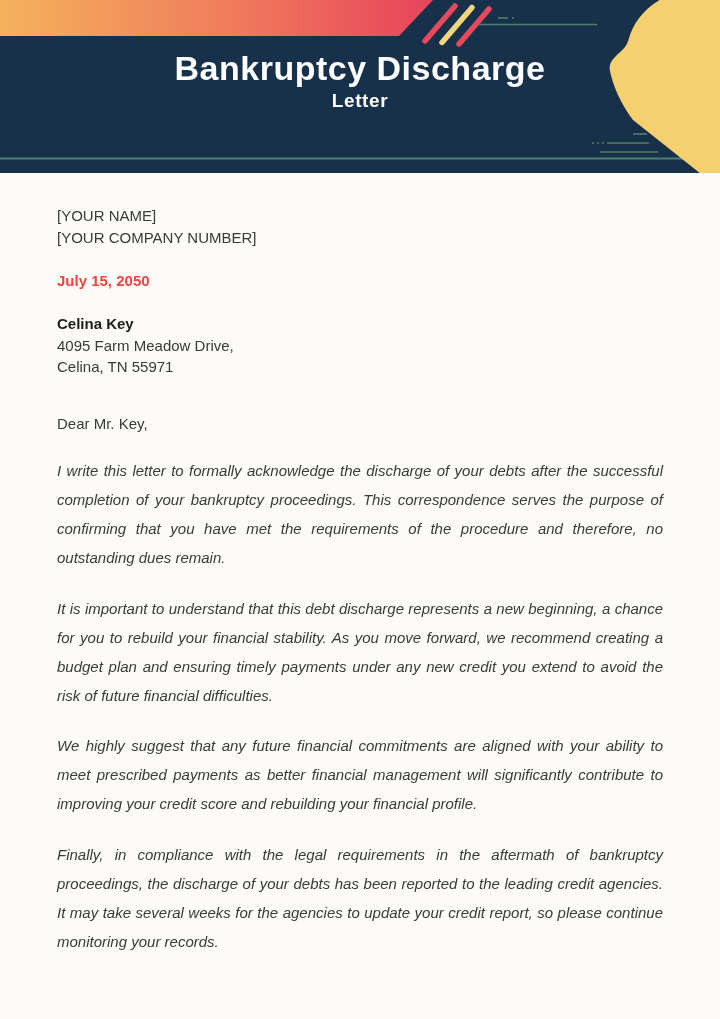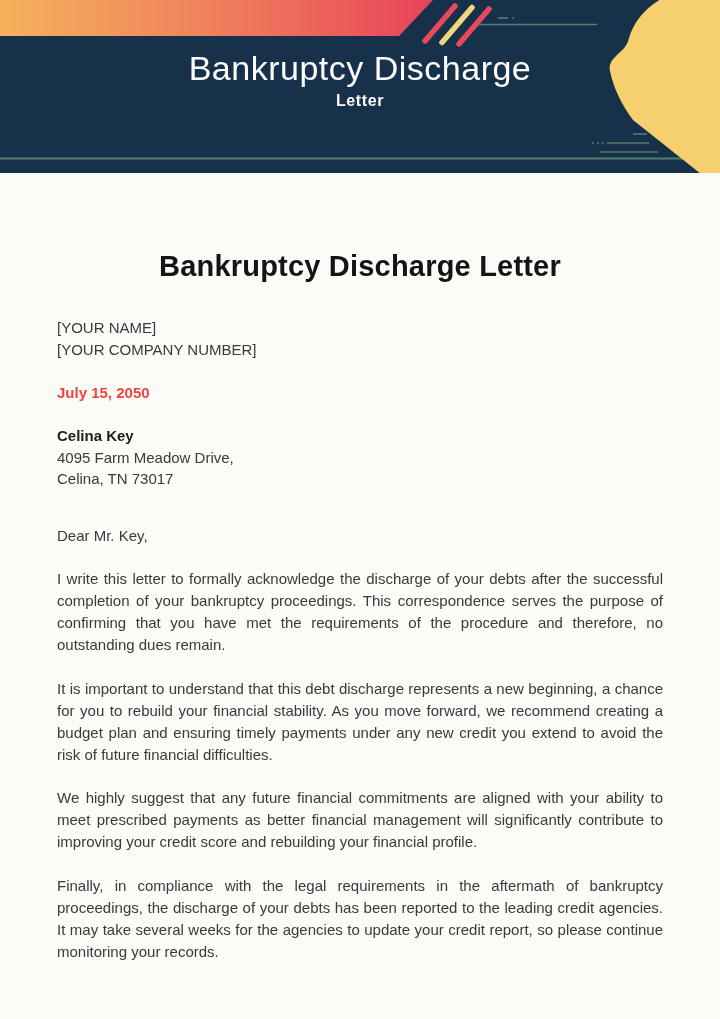--- a/index.html
+++ b/index.html
@@ -23,26 +23,26 @@
   .header-titles {
     position: absolute;
     left: 0; top: 50px;
     width: 100%;
     text-align: center;
     color: #fdfdfd;
     z-index: 2;
   }
   .header-title {
     font-size: 34px;
-    font-weight: 400;
+    font-weight: 700;
     letter-spacing: 0.5px;
     line-height: 36px;
   }
   .header-subtitle {
-    font-size: 16px;
+    font-size: 19px;
     font-weight: 700;
     letter-spacing: 0.6px;
     line-height: 24px;
     margin-top: 3px;
   }
 
   
   .content {
     position: relative;
     padding: 0 57px;
@@ -64,22 +64,23 @@
     margin-top: 21.6px;
     line-height: 21.6px;
     font-weight: 700;
     color: #ef4444;
   }
   .recipient-block { margin-top: 21.6px; line-height: 21.6px; }
   .recipient-name { font-weight: 700; color: #1c1c1c; }
   .salutation { margin-top: 35px; line-height: 21.6px; }
   .para {
     margin: 21.6px 0 0 0;
-    line-height: 22px;
+    line-height: 29px;
     text-align: justify;
+    font-style: italic;
   }
 </style>
 </head>
 <body>
 
 <div class="page">
 
   <div class="header">
     <svg width="720" height="173" viewBox="0 0 720 173">
       <defs>
@@ -121,33 +122,32 @@
     </svg>
 
     <div class="header-titles">
       <div class="header-title">Bankruptcy Discharge</div>
       <div class="header-subtitle">Letter</div>
     </div>
   </div>
 
   <div class="content">
 
-    <h1 class="doc-heading">Bankruptcy Discharge Letter</h1>
 
     <div class="address-block">
       <div class="address-line">[YOUR NAME]</div>
       <div class="address-line">[YOUR COMPANY NUMBER]</div>
     </div>
 
     <div class="date-line">July 15, 2050</div>
 
     <div class="recipient-block">
       <div class="recipient-name">Celina Key</div>
       <div>4095 Farm Meadow Drive,</div>
-      <div>Celina, TN 73017</div>
+      <div>Celina, TN 55971</div>
     </div>
 
     <div class="salutation">Dear Mr. Key,</div>
 
     <p class="para">I write this letter to formally acknowledge the discharge of your debts after the successful completion of your bankruptcy proceedings. This correspondence serves the purpose of confirming that you have met the requirements of the procedure and therefore, no outstanding dues remain.</p>
     <p class="para">It is important to understand that this debt discharge represents a new beginning, a chance for you to rebuild your financial stability. As you move forward, we recommend creating a budget plan and ensuring timely payments under any new credit you extend to avoid the risk of future financial difficulties.</p>
     <p class="para">We highly suggest that any future financial commitments are aligned with your ability to meet prescribed payments as better financial management will significantly contribute to improving your credit score and rebuilding your financial profile.</p>
     <p class="para">Finally, in compliance with the legal requirements in the aftermath of bankruptcy proceedings, the discharge of your debts has been reported to the leading credit agencies. It may take several weeks for the agencies to update your credit report, so please continue monitoring your records.</p>
 
   </div>

